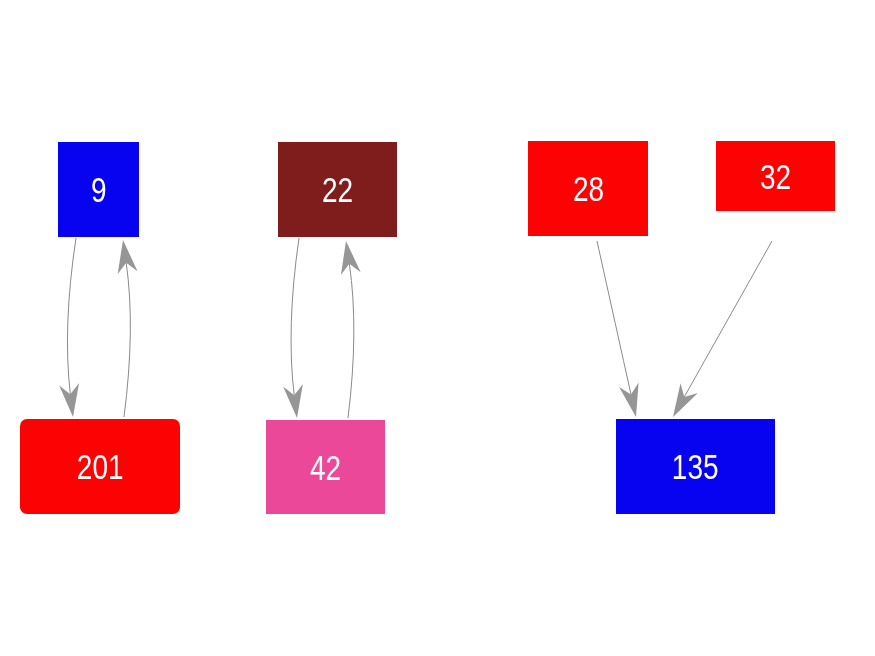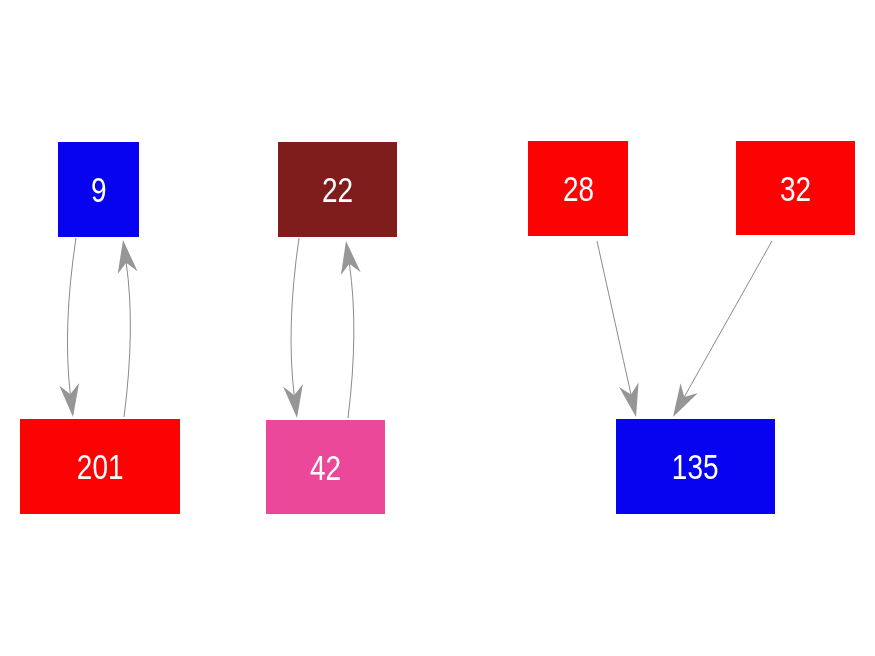--- a/index.html
+++ b/index.html
@@ -73,32 +73,32 @@
       </g>
       <g>
         <path d="M 772 241 Q 722.5 329 684.2760085115489 396.9537626461354" fill="none" stroke="#8a8a8a" stroke-width="1"></path>
         <polygon points="673.0,417.0 680.5,383.3 684.3,397.0 697.9,393.1" fill="#969696"></polygon>
       </g>
     </svg>
   <div class="node-layer">
       <div class="graph-node" style="left: 58px; top: 142px; width: 81px; height: 95px; background: rgb(7, 3, 241);">
         <span class="node-label" style="color: rgb(255, 255, 255);">9</span>
       </div>
-      <div class="graph-node" style="left: 20px; top: 419px; width: 160px; height: 95px; background: rgb(253, 2, 2);">
+      <div class="graph-node" style="left: 20px; top: 419px; width: 160px; height: 95px; background: rgb(253, 2, 2); border-radius: 7px;">
         <span class="node-label" style="color: rgb(255, 255, 255);">201</span>
       </div>
       <div class="graph-node" style="left: 278px; top: 142px; width: 119px; height: 95px; background: #7f1d1d;">
         <span class="node-label" style="color: rgb(255, 255, 255);">22</span>
       </div>
       <div class="graph-node" style="left: 266px; top: 420px; width: 119px; height: 94px; background: #ec4899;">
         <span class="node-label" style="color: rgb(255, 255, 255);">42</span>
       </div>
-      <div class="graph-node" style="left: 528px; top: 141px; width: 100px; height: 95px; background: rgb(253, 2, 2);">
+      <div class="graph-node" style="left: 528px; top: 141px; width: 120px; height: 95px; background: rgb(253, 2, 2);">
         <span class="node-label" style="color: rgb(255, 255, 255);">28</span>
       </div>
-      <div class="graph-node" style="left: 736px; top: 141px; width: 119px; height: 94px; background: rgb(253, 2, 2);">
+      <div class="graph-node" style="left: 716px; top: 141px; width: 119px; height: 70px; background: rgb(253, 2, 2);">
         <span class="node-label" style="color: rgb(255, 255, 255);">32</span>
       </div>
       <div class="graph-node" style="left: 568px; top: 419px; width: 159px; height: 95px; background: rgb(7, 3, 241); margin-left: 48px;">
         <span class="node-label" style="color: rgb(255, 255, 255);">135</span>
       </div>
     </div>
 </div>
 
 </body></html>

